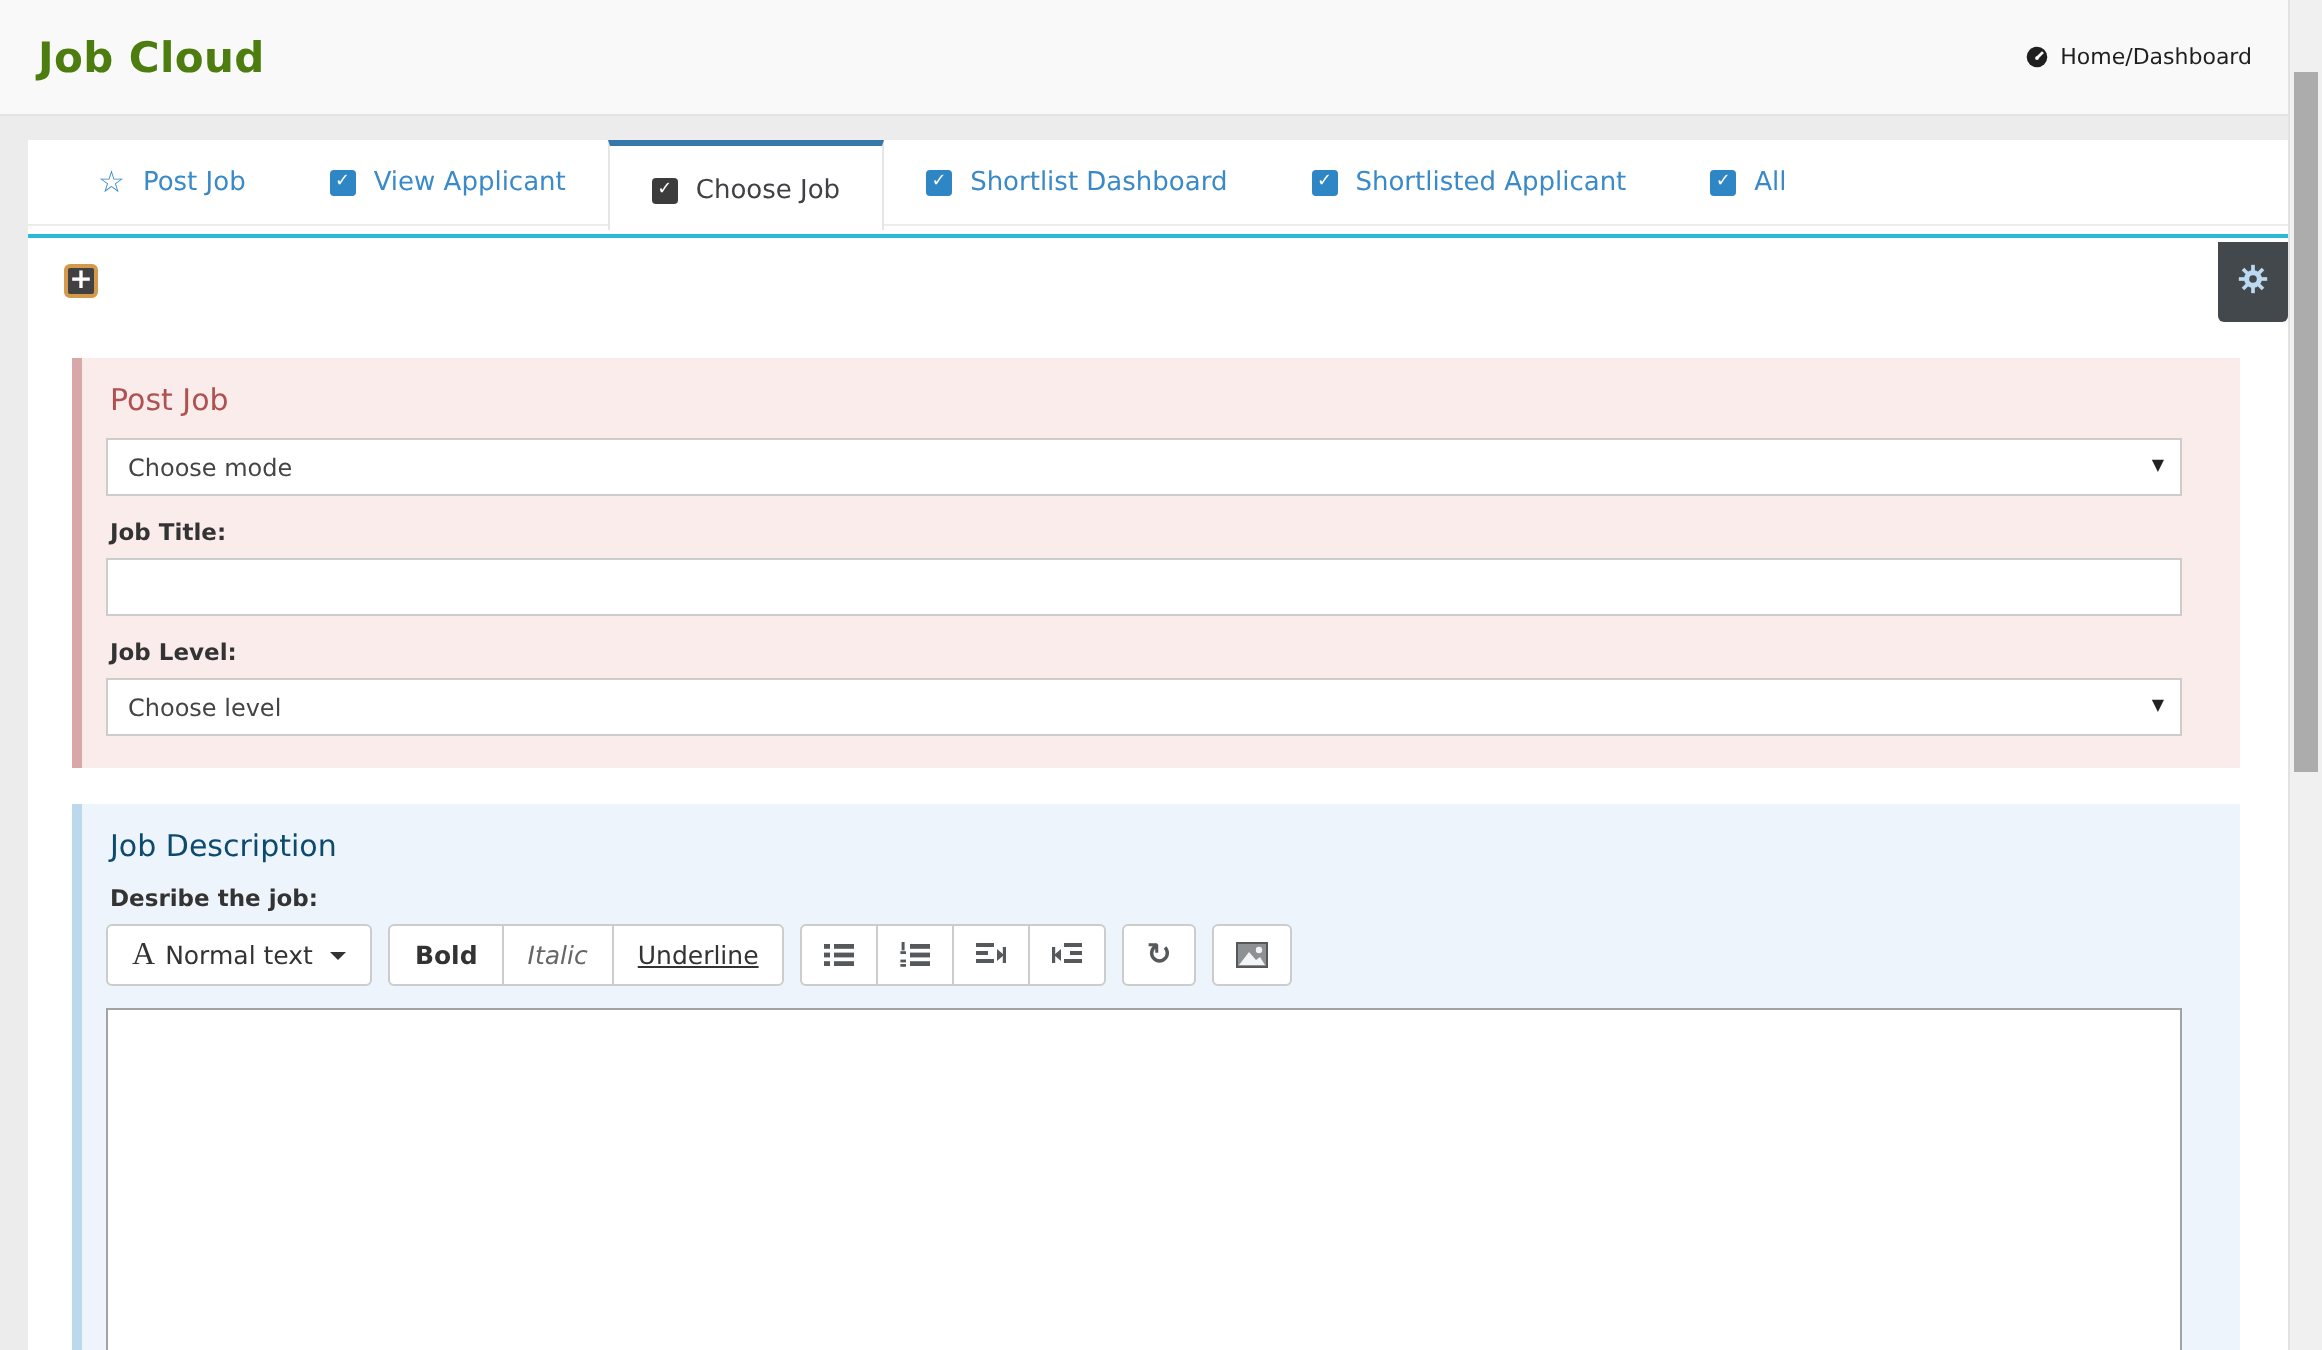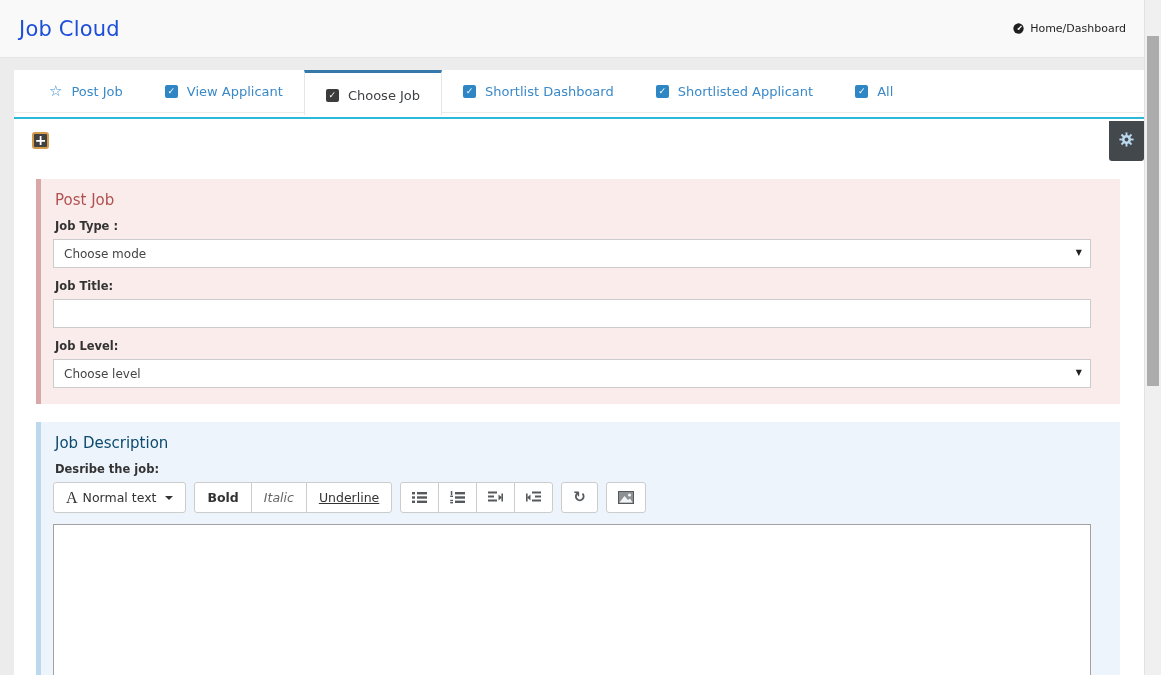--- a/index.html
+++ b/index.html
@@ -19,21 +19,21 @@
     position: absolute; top: 36px; left: 2px; right: 2px; height: 350px;
     background: #acacac;
   }
   
   .page { margin-right: 17px; }
   .header {
     height: 58px; background: #f9f9f9; border-bottom: 1px solid #e3e3e3;
     display: flex; align-items: center; justify-content: space-between;
     padding: 0 18px 0 19px;
   }
-  .page-title { font-size: 21px; font-weight: 400; color: #1d4ed8; letter-spacing: .2px; }
+  .page-title { font-size: 21px; font-weight: 700; color: #4d7c0f; letter-spacing: .2px; }
   .breadcrumb { display: flex; align-items: center; gap: 5px; font-size: 11px; font-weight: 400; color: #1f1f1f; }
   .breadcrumb svg { display: block; }
   
   .card { background: #fff; margin: 12px 0 0 14px; min-height: 605px; }
   
   .tabbar { display: flex; align-items: stretch; height: 43px; border-bottom: 1px solid #ececec; padding-left: 14px; }
   .tab {
     display: flex; align-items: center; gap: 9px; padding: 0 21px;
     font-size: 13px; color: #3a89c8; cursor: pointer; background: transparent; border: none;
   }
@@ -176,21 +176,20 @@
             <rect x="10.7" y="2" width="2.6" height="20" transform="rotate(135 12 12)"></rect>
             <circle cx="12" cy="12" r="6.3"></circle>
             <circle cx="12" cy="12" r="2.7" fill="#43484d"></circle>
           </svg>
         </span>
       </button>
 
       <div class="section pink">
         <div class="section-heading">Post Job</div>
 
-        <label class="field-label first">Job Type :</label>
         <div class="select-wrap">
           <select class="field-select">
             <option>Choose mode</option>
           </select>
           <span class="select-arrow">▼</span>
         </div>
 
         <label class="field-label">Job Title:</label>
         <input class="field-input" type="text" value="" style="">
 

